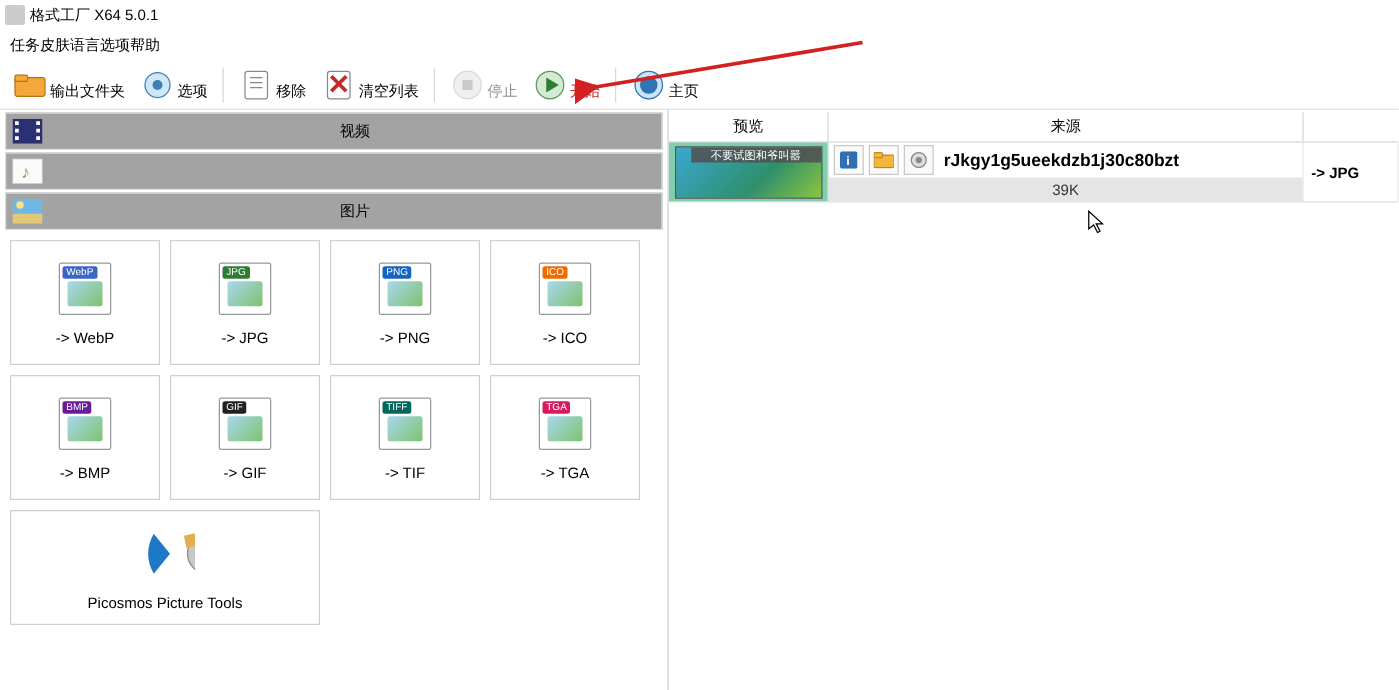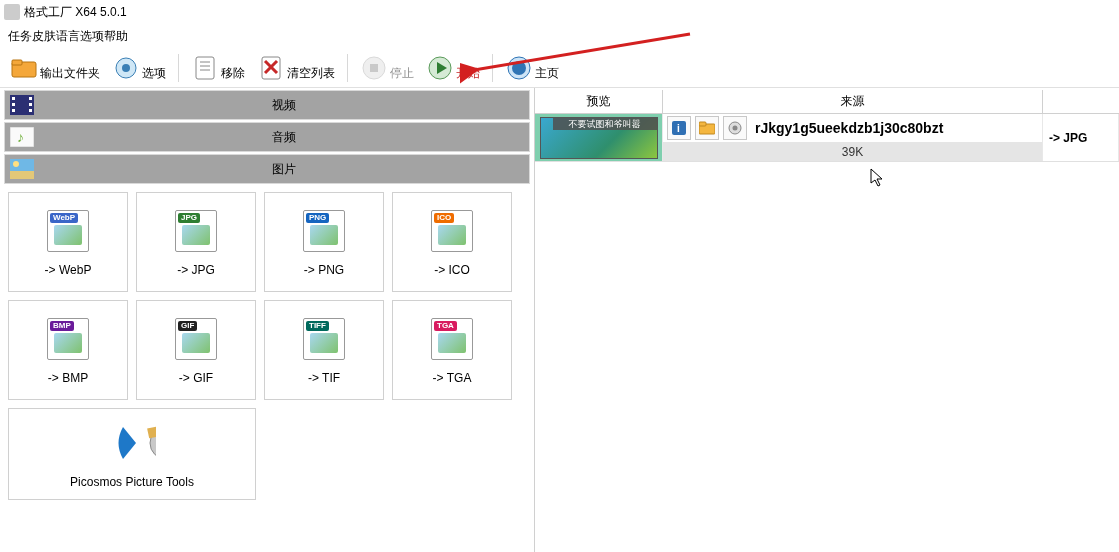--- a/index.html
+++ b/index.html
@@ -54,21 +54,21 @@
 .rt-cell.output { width: 76px; display: flex; align-items: center; padding-left: 6px; font-weight: bold; }
 
 .src-top { display: flex; align-items: center; height: 28px; gap: 4px; padding: 2px 4px; }
 .src-btn { width: 24px; height: 24px; border: 1px solid #c8c8c8; background: #fafafa; display: flex; align-items: center; justify-content: center; }
 .src-name { font-weight: bold; font-size: 14px; margin-left: 4px; }
 .src-bot { height: 20px; display: flex; align-items: center; justify-content: center; background: #e5e5e5; font-size: 12px; color: #333; }
 
 
 .file-ico { position: relative; width: 42px; height: 42px; background: #fff; border: 1px solid #999; border-radius: 2px; }
 .file-ico::before { content: ""; position: absolute; left: 6px; right: 6px; top: 14px; bottom: 6px; background: linear-gradient(135deg,#a8d8f0,#7fc26e); border-radius: 2px; }
-.badge { position: absolute; top: 2px; left: 2px; font-size: 8px; font-weight: bold; color: #fff; padding: 0 3px; border-radius: 2px; line-height: 10px; }
+.badge { position: absolute; top: 2px; left: 2px; font-size: 8px; font-weight: normal; color: #fff; padding: 0 3px; border-radius: 2px; line-height: 10px; }
 
 
 .arrow { position: absolute; pointer-events: none; }
 
 
 .cursor { position: absolute; left: 870px; top: 168px; pointer-events: none; }
 
 .preview-img { width: 118px; height: 42px; background: linear-gradient(135deg,#3aa8d0 0%, #2f8f6d 60%, #8cc63f 100%); border: 1px solid #555; position: relative; }
 .preview-caption { position: absolute; top: 0; left: 12px; right: 0; background: rgba(80,80,80,.85); color: #fff; font-size: 9px; text-align: center; line-height: 12px; }
 </style>
@@ -177,21 +177,20 @@
       </span>
       <span class="cat-label">视频</span>
     </div>
     <div class="cat-row">
       <span class="thumb">
         <svg width="24" height="20">
             <rect width="24" height="20" fill="#fafafa" stroke="#ccc"></rect>
             <text x="7" y="15" font-size="14" fill="#6faf3a">♪</text>
           </svg>
       </span>
-      <span class="cat-label">音频</span>
     </div>
     <div class="cat-row">
       <span class="thumb">
         <svg width="24" height="20">
             <rect width="24" height="12" fill="#6fb8e6"></rect>
             <rect y="12" width="24" height="8" fill="#e3c878"></rect>
             <circle cx="6" cy="5" r="3" fill="#ffe083"></circle>
           </svg>
       </span>
       <span class="cat-label">图片</span>

